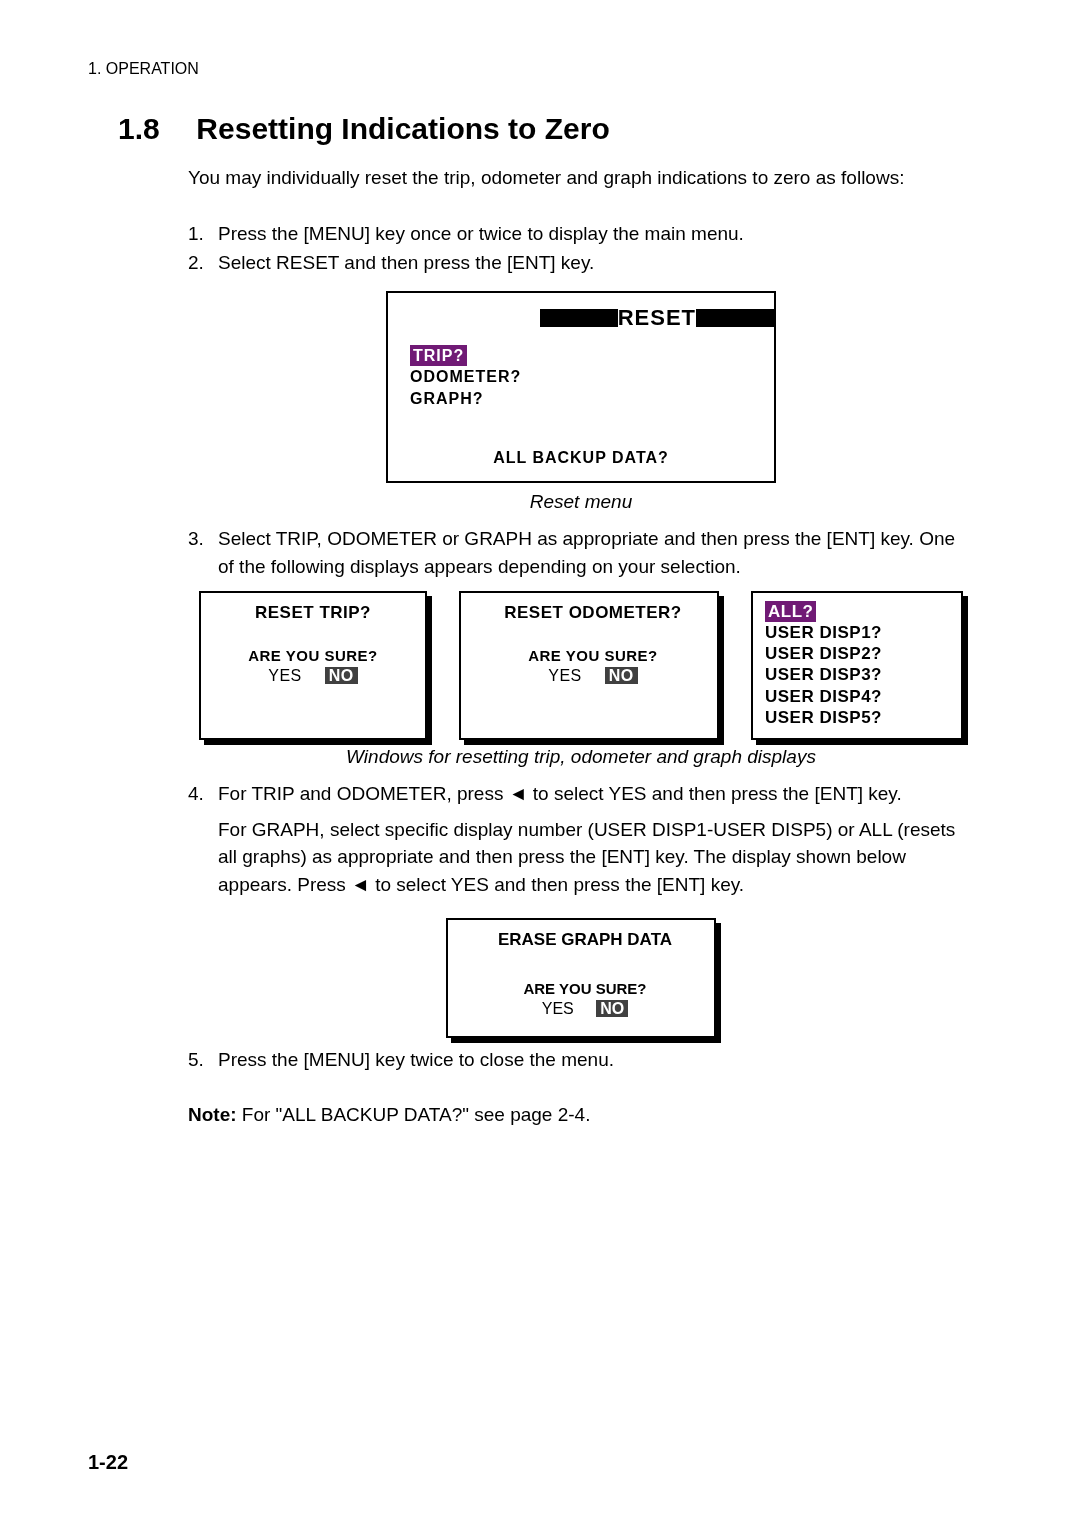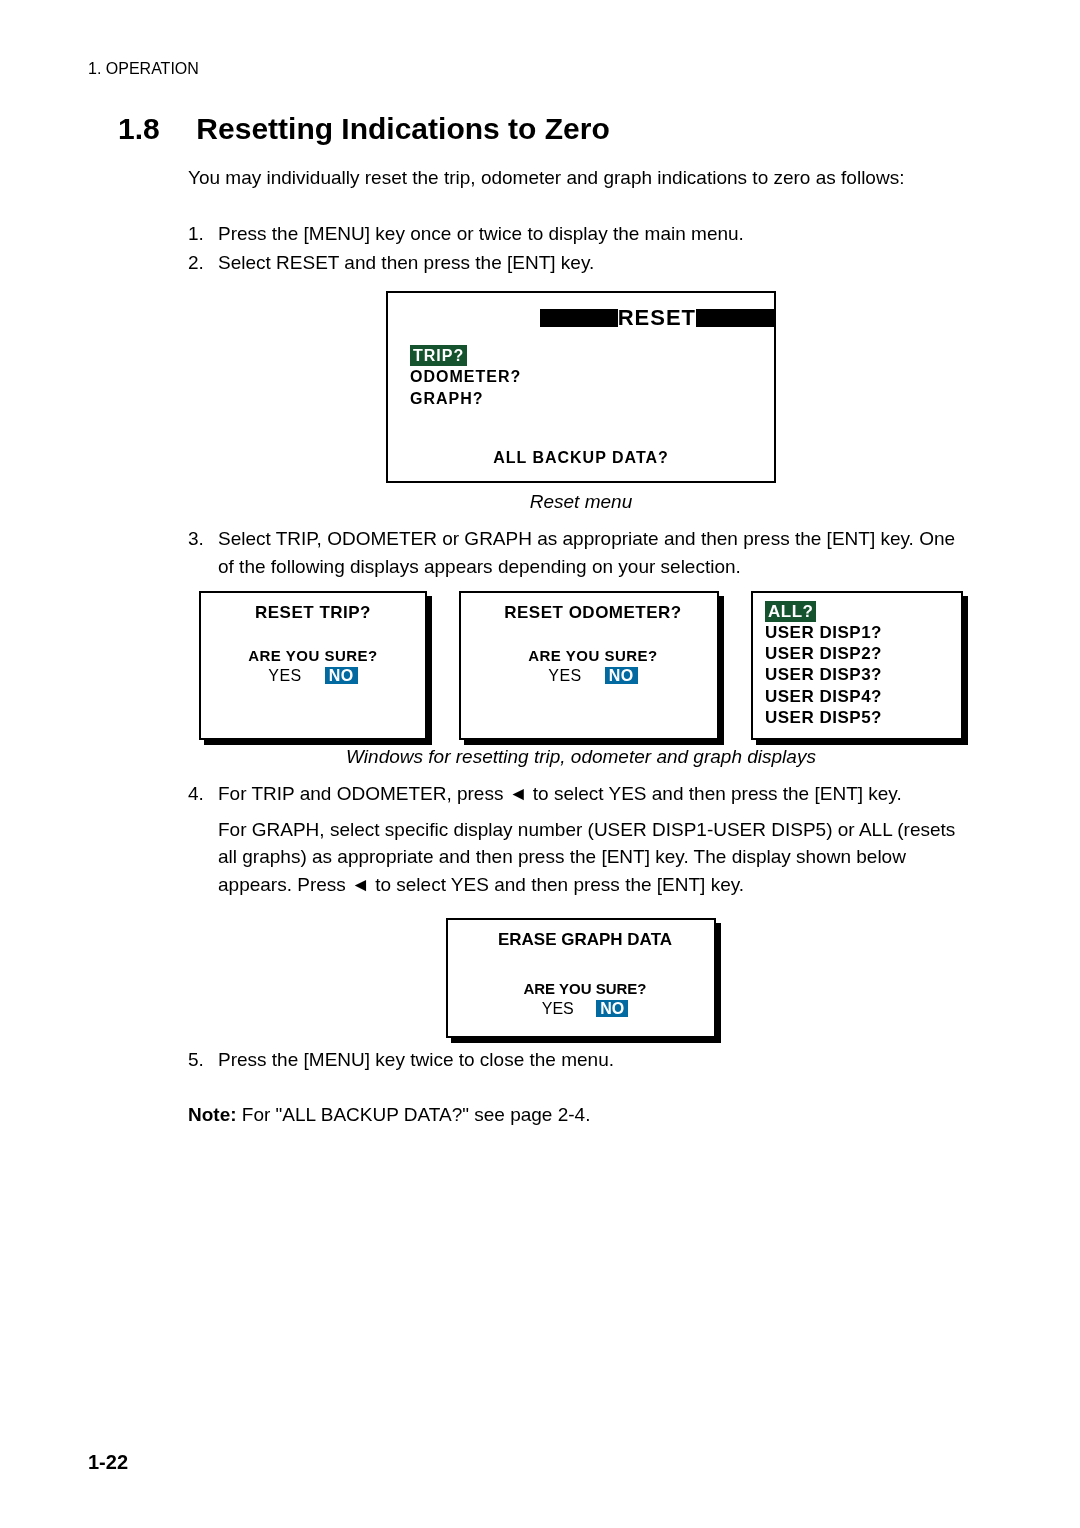--- a/index.html
+++ b/index.html
@@ -55,42 +55,42 @@
     }
     .reset-title-row {
       display: flex;
       align-items: center;
       justify-content: flex-end;
       margin-bottom: 14px;
     }
     .bar { background: #000; height: 18px; width: 78px; }
     .reset-title { font-weight: bold; font-size: 22px; letter-spacing: 1px; }
     .menu-items { padding-left: 22px; font-weight: bold; font-size: 16px; letter-spacing: 1px; line-height: 1.35; }
-    .inverse { background: #14532d; color: #fff; padding: 0 3px; display: inline-block; }
+    .inverse { background: #701a75; color: #fff; padding: 0 3px; display: inline-block; }
     .backup-line { text-align: center; font-weight: bold; font-size: 16px; letter-spacing: 1px; margin-top: 40px; }
     .three-boxes {
       display: flex;
       justify-content: center;
       gap: 32px;
       margin: 10px 0 6px 0;
     }
     .dlg {
       border: 2px solid #000;
       box-shadow: 5px 5px 0 #000;
       text-align: center;
       font-weight: bold;
       letter-spacing: 0.5px;
     }
     .dlg.narrow { width: 228px; padding: 10px 8px 14px 8px; }
     .dlg.wide { width: 260px; padding: 10px 8px 14px 16px; }
     .dlg-title { font-size: 17px; margin-bottom: 24px; }
     .dlg-sub { font-size: 15px; margin-bottom: 3px; }
     .dlg-yn { font-size: 16px; font-weight: normal; }
     .dlg-yn .yes { margin-right: 18px; }
-    .dlg-yn .no { background: #0369a1; color: #fff; padding: 0 4px; font-weight: bold; }
+    .dlg-yn .no { background: #404040; color: #fff; padding: 0 4px; font-weight: bold; }
     .graph-box {
       width: 212px;
       text-align: left;
       padding: 8px 12px 10px 12px;
     }
     .graph-list { font-size: 17px; line-height: 1.25; }
     .erase-box {
       border: 2px solid #000;
       box-shadow: 5px 5px 0 #000;
       width: 270px;

